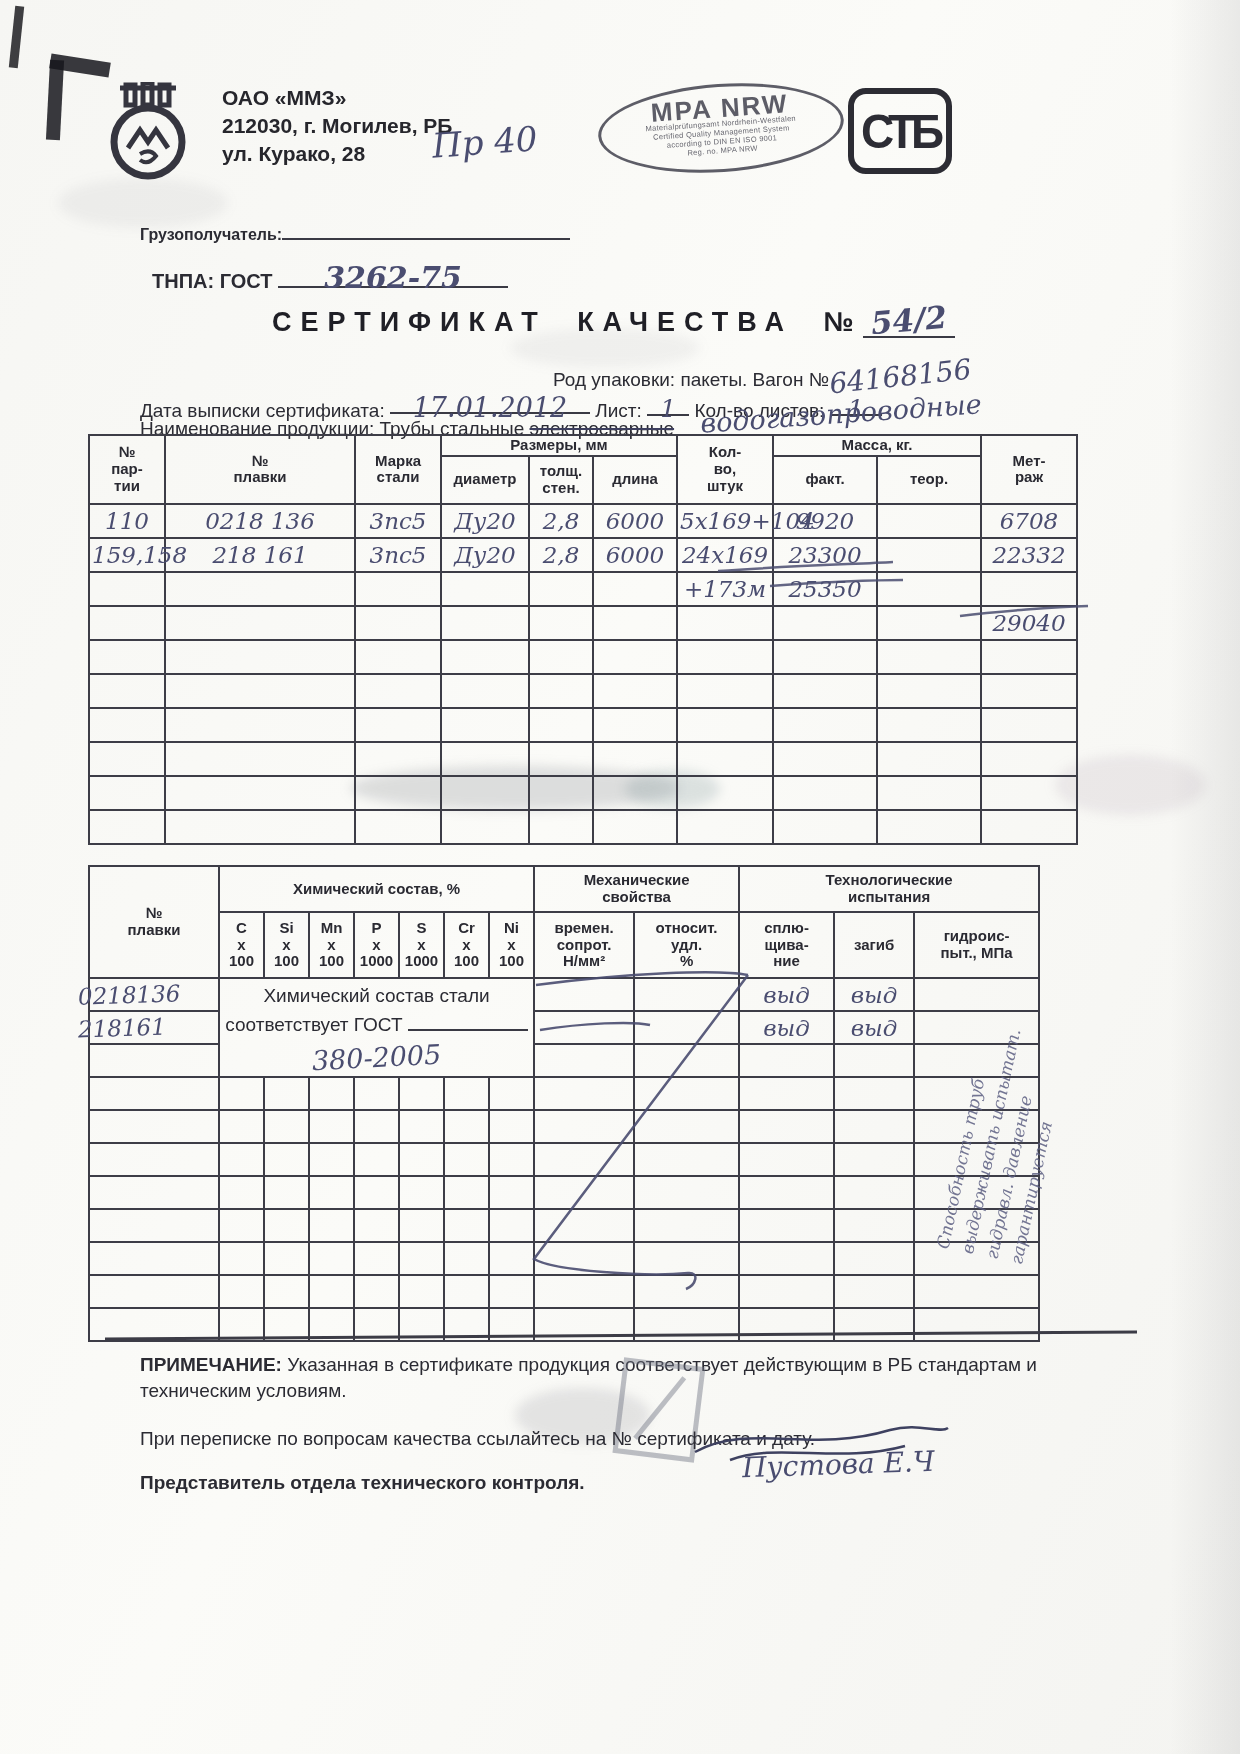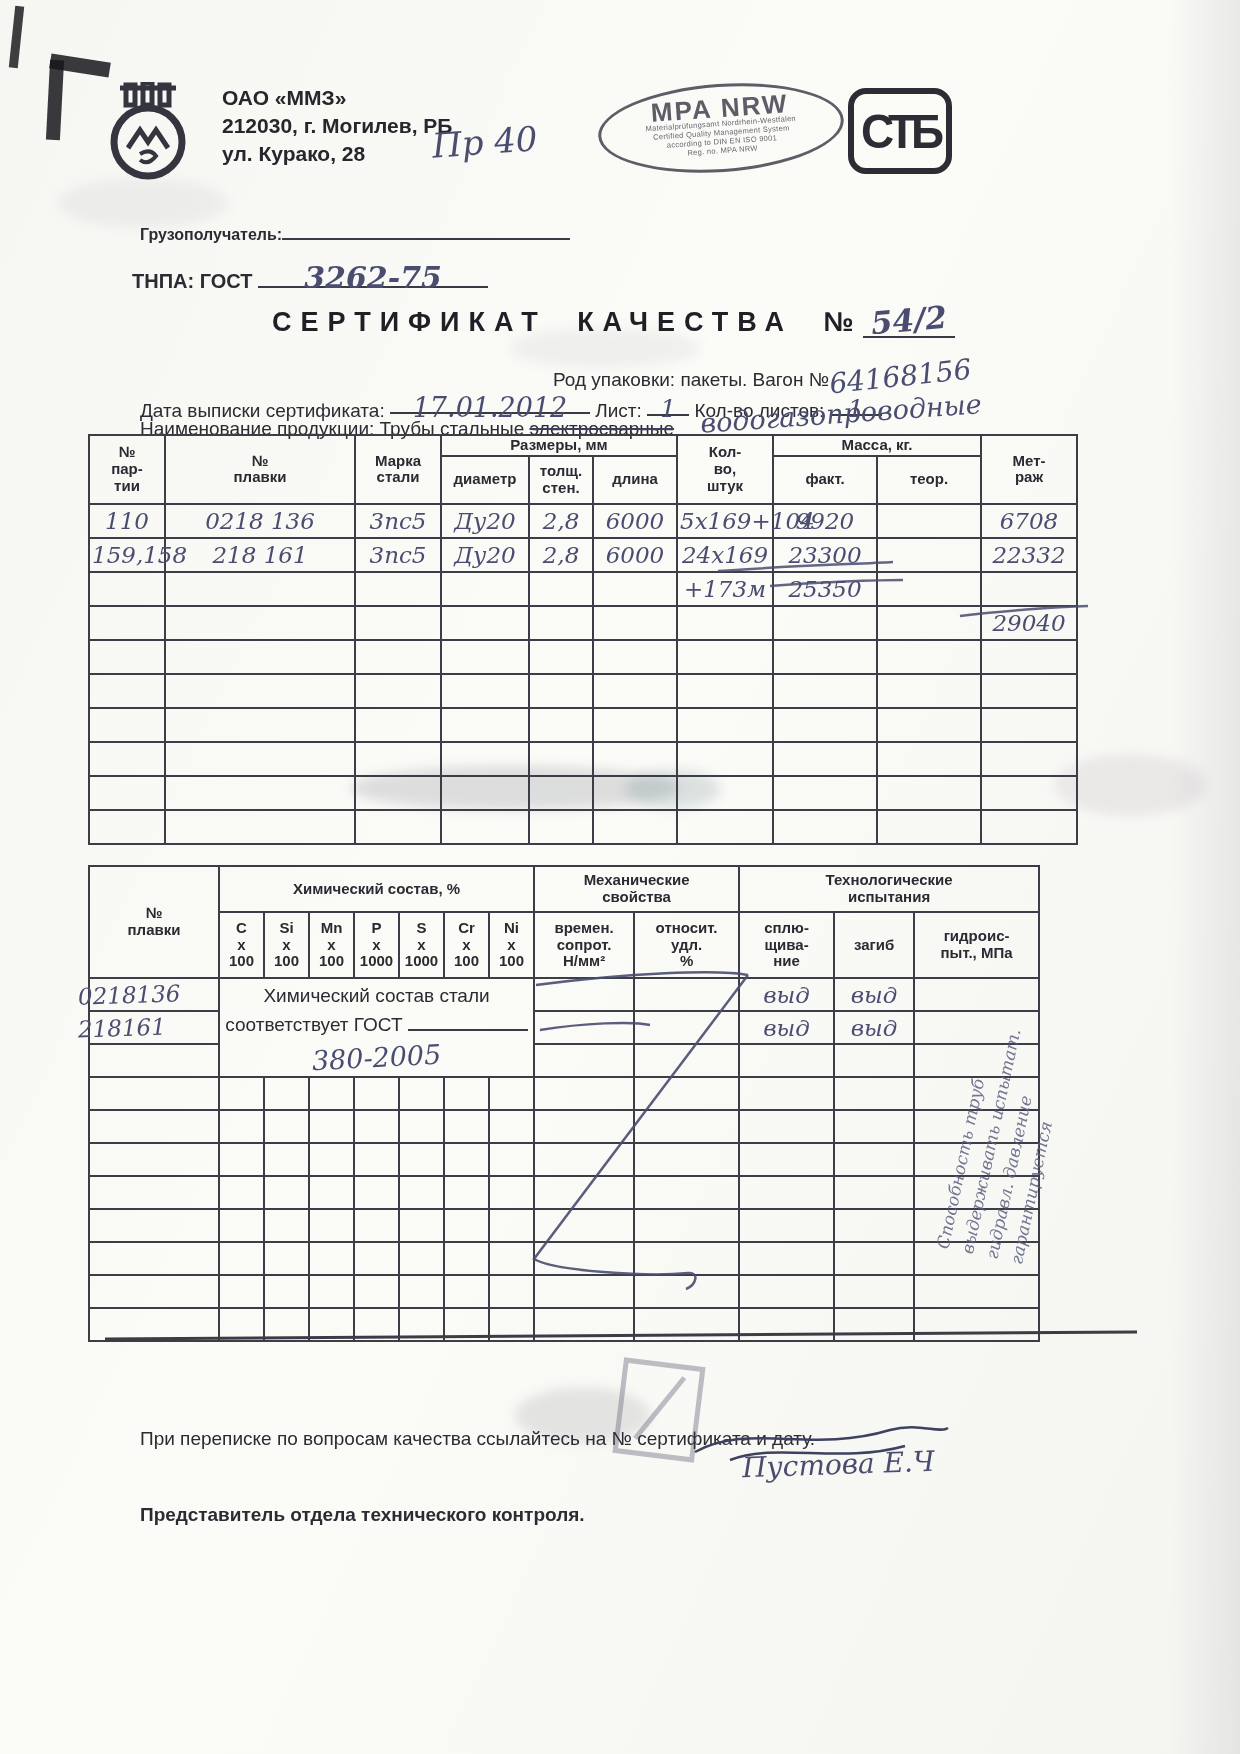--- a/index.html
+++ b/index.html
@@ -103,21 +103,21 @@
     <div class="s">Reg. no. MPA NRW</div>
   </div>
 
   <div class="abs stb">
     <span>СТБ</span>
   </div>
 
   <div class="abs print bold" style="left:140px;top:218px;font-size:16px;">
     <span>Грузополучатель:</span><span class="blank" style="width:288px;"></span>
   </div>
-  <div class="abs print bold" style="left:132px;top:260px;font-size:20px;">
+  <div class="abs print bold" style="left:152px;top:260px;font-size:20px;">
     <span>ТНПА: ГОСТ</span>
     <span class="blank" style="width:230px;height:26px;"><span class="hw" style="font-size:30px;">3262-75</span></span>
   </div>
 
   <div class="abs" style="left:272px;top:302px;font-size:27px;font-weight:bold;letter-spacing:9px;word-spacing:14px;color:#1f1f26;white-space:nowrap;">
     <span>СЕРТИФИКАТ КАЧЕСТВА №</span><span class="blank" style="width:92px;height:34px;letter-spacing:0;"><span class="hw" style="font-size:31px;transform:rotate(-5deg);display:inline-block;">54/2</span></span>
   </div>
 
   <div class="abs print" style="left:553px;top:360px;">
     <span>Род упаковки: пакеты. Вагон №</span><span class="hw" style="font-size:28px;display:inline-block;transform:rotate(-6deg);">64168156</span>
@@ -534,30 +534,33 @@
 
   <div class="abs sideNote">
     <span>Способность труб</span>
     <span>выдерживать испытат.</span>
     <span>гидравл. давление</span>
     <span>гарантируется</span>
   </div>
 
   <div class="abs rule"></div>
 
+  <div class="abs note">
+    <span class="bold">ПРИМЕЧАНИЕ:</span><span> Указанная в сертификате продукция соответствует действующим в РБ стандартам и техническим условиям.</span>
+  </div>
   <div class="abs stampBox">
       <div></div>
     </div>
 
   <div class="abs print" style="left:140px;top:1428px;">При переписке по вопросам качества ссылайтесь на № сертификата и дату.</div>
 
   <svg class="abs" style="left:690px;top:1412px;" width="270" height="60" viewBox="0 0 270 60">
     <g stroke="#3e4160" stroke-width="2.5" fill="none">
       <path d="M5,40 C60,10 120,42 200,18 C228,10 250,22 258,16"></path>
       <path d="M40,48 C85,30 150,52 215,34"></path>
     </g>
   </svg>
   <div class="abs hw" style="left:742px;top:1448px;font-size:28px;transform:rotate(-2deg);">Пустова Е.Ч</div>
 
-  <div class="abs print bold" style="left:140px;top:1472px;margin-top:32px;">Представитель отдела технического контроля.</div>
+  <div class="abs print bold" style="left:140px;top:1472px;">Представитель отдела технического контроля.</div>
 
 
 </div>
 
 </body></html>

